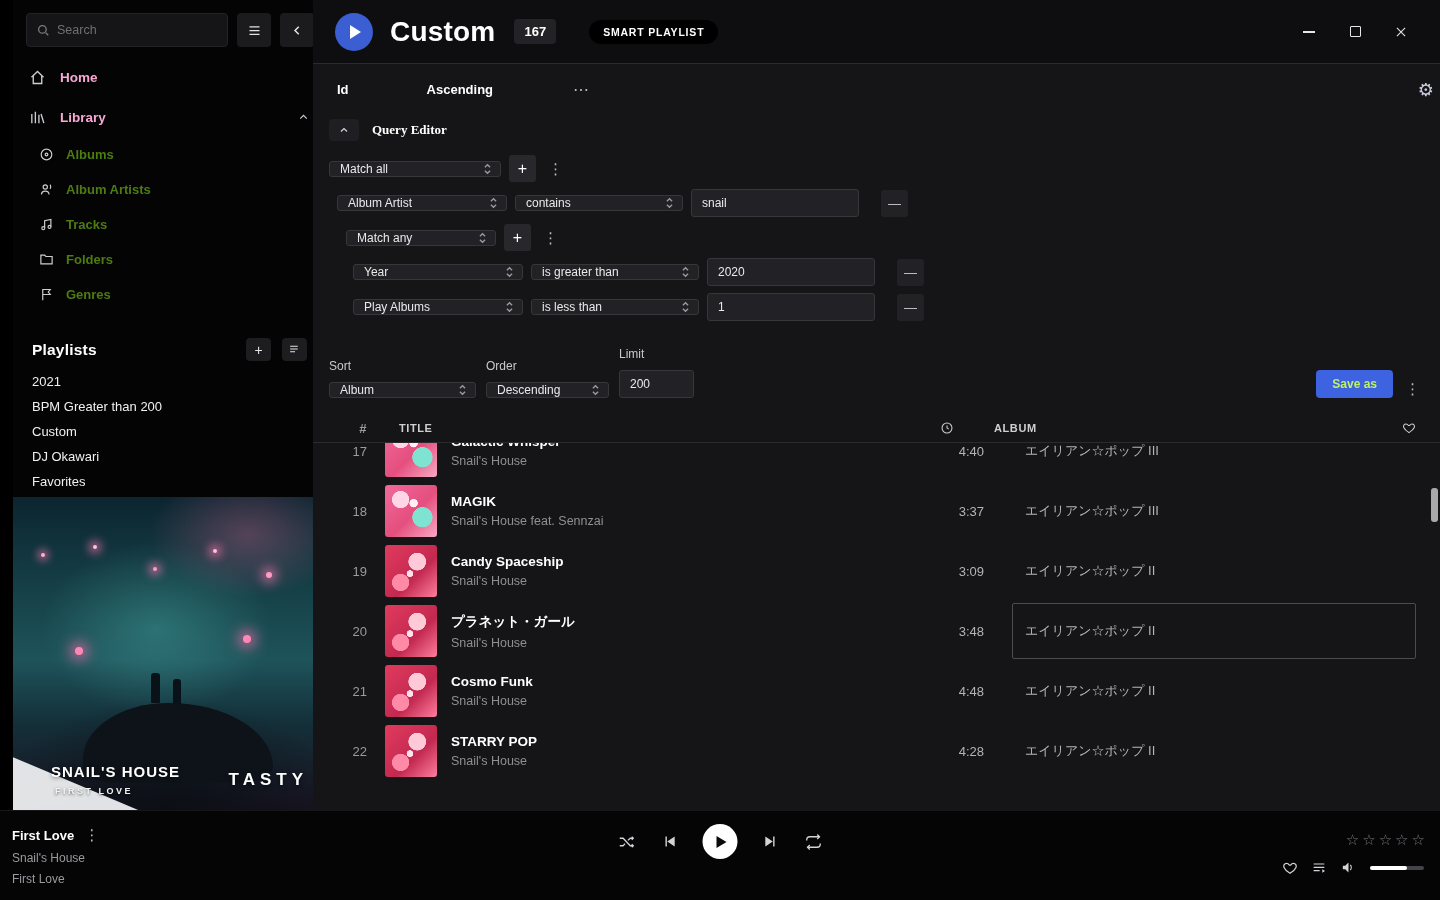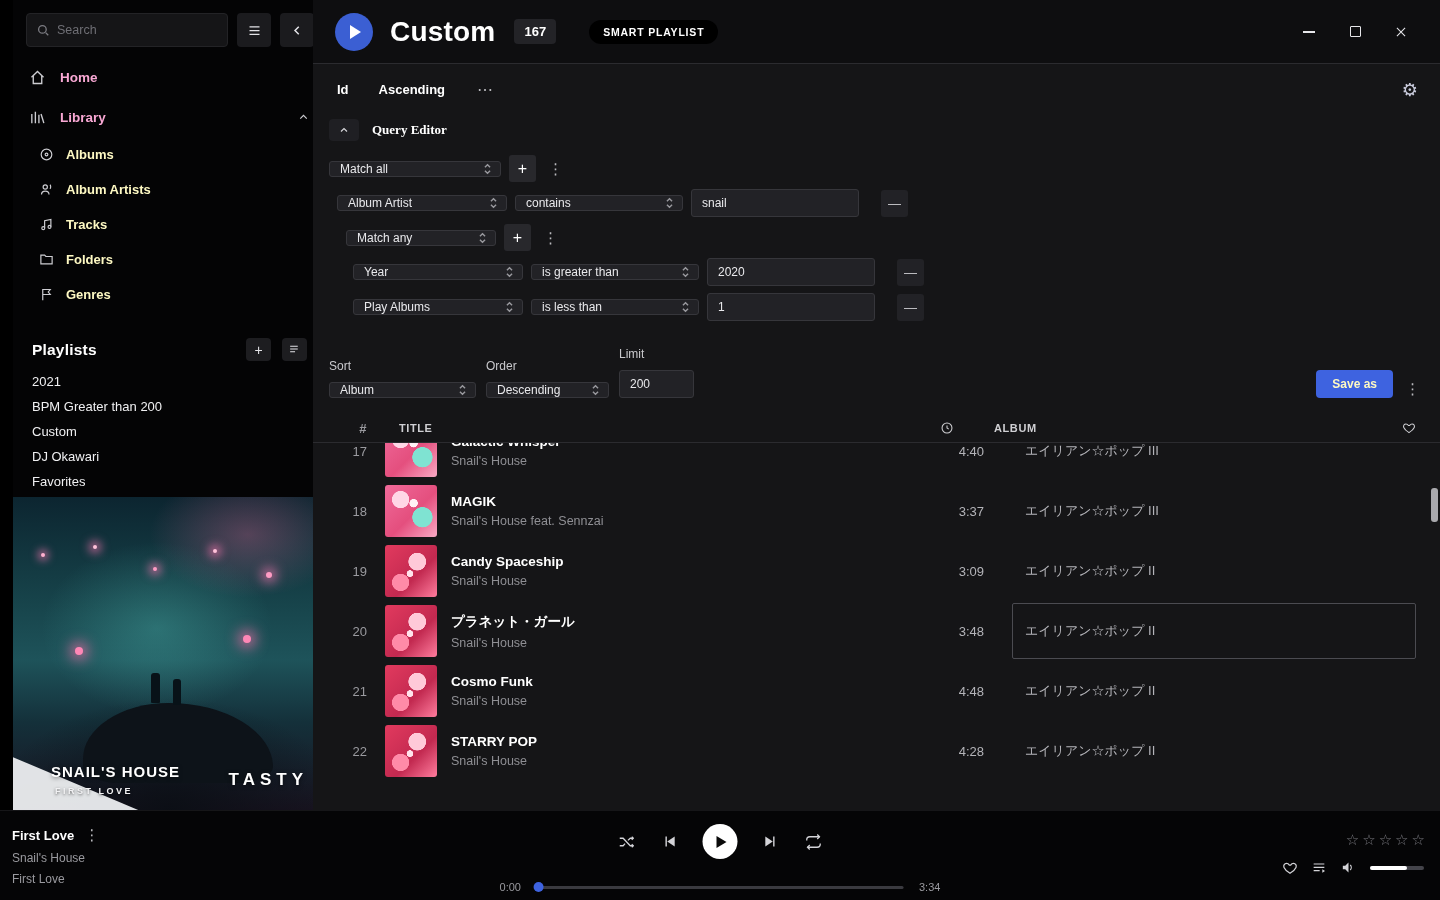--- a/index.html
+++ b/index.html
@@ -9,21 +9,21 @@
   
   .sidebar { position:absolute; left:0; top:0; width:313px; height:810px; background:#040405; color:#fff;margin-left:13px; }
   .sb-top { display:flex; align-items:center; gap:9px; padding:13px 13px 10px 13px; }
   .search-box { flex:1; height:34px; background:#151517; border:1px solid #232326; border-radius:4px; display:flex; align-items:center; padding:0 9px; color:#7c7c82; }
   .search-box input { flex:1; background:transparent; border:none; outline:none; color:#e8e8ea; font-size:12.5px; margin-left:7px; font-family:inherit; }
   .search-box input::placeholder { color:#6e6e74; }
   .sq34 { width:34px; height:34px; flex:none; background:#1b1b1e; border:none; border-radius:4px; color:#e4e4e8; display:flex; align-items:center; justify-content:center; cursor:pointer; }
   .sq34.accent { background:#3644a9; }
   .nav-item { display:flex; align-items:center; gap:14px; height:40px; padding:0 16px; font-size:13.5px; font-weight:700; color:#f9a8d4; cursor:pointer; }
   .nav-item .grow { flex:1; }
-  .sub-item { display:flex; align-items:center; gap:12px; height:35px; padding:0 16px 0 26px; font-size:13px; font-weight:700; color:#fef9c3; cursor:pointer; }
+  .sub-item { display:flex; align-items:center; gap:12px; height:35px; padding:0 16px 0 26px; font-size:13px; font-weight:700; color:#4d7c0f; cursor:pointer; }
   .icn { color:#cdcdd2; flex:none; }
   .pl-header { display:flex; align-items:center; margin:26px 19px 8px 19px; }
   .pl-header h2 { font-size:15.5px; font-weight:800; color:#fff; flex:1; letter-spacing:.2px; }
   .sq24 { width:25px; height:23px; background:#1d1d20; border:none; border-radius:4px; color:#e4e4e8; display:flex; align-items:center; justify-content:center; cursor:pointer; margin-left:11px; font-size:14px; }
   .pl-item { height:25px; display:flex; align-items:center; padding:0 19px; font-size:13px; color:#f0f0f2; cursor:pointer; }
 
   
   .artwork { position:absolute; left:0; bottom:0; width:313px; height:313px; overflow:hidden;
     background:
       radial-gradient(140px 90px at 75% 12%, rgba(244,110,160,.30), transparent 70%),
@@ -54,42 +54,42 @@
   .big-play { width:38px; height:38px; border-radius:50%; background:#3b5fd3; border:none; display:flex; align-items:center; justify-content:center; cursor:pointer; flex:none; }
   .big-play .tri { width:0; height:0; border-left:11px solid #fff; border-top:7px solid transparent; border-bottom:7px solid transparent; margin-left:3px; }
   .page-title { font-size:28px; font-weight:800; color:#fff; margin-left:17px; letter-spacing:.2px; }
   .count-badge { margin-left:19px; background:#232327; color:#fff; font-size:13px; font-weight:700; border-radius:4px; padding:5px 10px; }
   .smart-badge { margin-left:33px; background:#000; color:#fff; font-size:10.5px; font-weight:800; letter-spacing:.8px; border-radius:12px; padding:6px 14px; }
   .win-controls { margin-left:auto; display:flex; align-items:center; gap:28px; padding-right:14px; color:#e6e6ea; }
   .win-btn { background:none; border:none; color:#e6e6ea; cursor:pointer; width:18px; height:18px; display:flex; align-items:center; justify-content:center; }
   .wc-min { width:12px; height:2px; background:#e6e6ea; }
   .wc-max { width:11px; height:11px; border:1.5px solid #e6e6ea; border-radius:1px; }
 
-  .toolbar { display:flex; align-items:center; padding:16px 22px 0 24px; color:#fff; }
+  .toolbar { display:flex; align-items:center; padding:16px 6px 0 24px; color:#fff;gap:48px; }
   .tb-field { font-size:13px; font-weight:800; }
   .tb-order { font-size:13px; font-weight:700; margin-left:30px; }
   .tb-more { margin-left:32px; color:#b9b9bd; font-size:16px; letter-spacing:1px; background:none; border:none; cursor:pointer; }
   .gear { margin-left:auto; font-size:18px; color:#c9cbdc; background:none; border:none; cursor:pointer; line-height:1; }
 
   .qe-head { display:flex; align-items:center; gap:13px; margin:20px 0 0 16px;font-family:Liberation Serif, serif; }
   .qe-collapse { width:30px; height:22px; background:#1f1f23; border:none; border-radius:4px; color:#d6d6da; display:flex; align-items:center; justify-content:center; cursor:pointer; }
   .qe-title { color:#fff; font-size:13px; font-weight:700; }
 
   .qrow { display:flex; align-items:center; gap:8px; }
   .select { height:16px; background:#222226; border:1px solid #36363b; border-radius:3px; display:flex; align-items:center; justify-content:space-between; padding:0 7px 0 10px; font-size:12px; color:#e9e9ec; cursor:pointer; }
   .tinput { height:28px; background:#222226; border:1px solid #36363b; border-radius:3px; color:#e9e9ec; font-size:12px; padding:0 10px; outline:none; font-family:inherit; }
   .w172{width:172px} .w170{width:170px} .w168{width:168px} .w150{width:150px} .w147{width:147px} .w123{width:123px} .w75{width:75px}
   .sqbtn { width:27px; height:27px; background:#28282c; border:none; border-radius:3px; color:#fff; font-size:16px; font-weight:400; display:flex; align-items:center; justify-content:center; cursor:pointer; }
   .minusbtn { width:27px; height:27px; background:#222226; border:none; border-radius:3px; color:#cfcfd3; font-size:13px; display:flex; align-items:center; justify-content:center; cursor:pointer; }
   .kebab { background:none; border:none; color:#b9b9bd; font-size:15px; cursor:pointer; padding:0 4px; }
 
   .sort-row { display:flex; align-items:flex-end; margin:26px 16px 0 16px; }
   .sort-col { margin-right:10px; }
   .sort-label { font-size:12px; color:#c9c9cd; margin-bottom:9px; }
-  .saveas { background:#3e63e0; color:#fef9c3; border:none; border-radius:4px; font-size:12px; font-weight:700; height:28px; padding:0 16px; cursor:pointer; font-family:inherit; }
+  .saveas { background:#3e63e0; color:#bef264; border:none; border-radius:4px; font-size:12px; font-weight:700; height:28px; padding:0 16px; cursor:pointer; font-family:inherit; }
   .sort-spacer { flex:1; }
 
   
   .thead { display:flex; align-items:center; height:29px; margin-top:16px; padding:0 24px; border-bottom:1px solid #2b2b2f; color:#cfcfd3; font-size:11px; font-weight:700; letter-spacing:.6px; }
   .tbody { height:354px; overflow:hidden; }
   .tbody-inner { transform:translateY(-22px); }
   .trow { display:flex; align-items:center; height:60px; padding:0 24px; cursor:default; }
   .c-num { width:30px; text-align:right; color:#9a9a9f; font-size:13px; flex:none; }
   .c-art { width:52px; height:52px; border-radius:3px; margin-left:18px; flex:none; }
   .art-iii { background: radial-gradient(circle at 30% 28%, #ffd6e6 0 16%, transparent 17%), radial-gradient(circle at 72% 62%, #7fe3d2 0 20%, transparent 21%), radial-gradient(circle at 55% 35%, #fff0f5 0 9%, transparent 10%), linear-gradient(135deg,#f06a9a,#e44f7e 55%,#f9a9c4); }
@@ -540,27 +540,20 @@
     <button class="tbtn">
         <svg width="18" height="18" viewBox="0 0 24 24" fill="none" stroke="currentColor" stroke-width="1.7">
           <path d="m17 2 3 3-3 3"></path>
           <path d="M20 5H7a4 4 0 0 0-4 4v1"></path>
           <path d="m7 22-3-3 3-3"></path>
           <path d="M4 19h13a4 4 0 0 0 4-4v-1"></path>
         </svg>
       </button>
   </div>
 
-  <div class="progress">
-    <span class="ptime">0:00</span>
-    <div class="ptrack">
-        <div class="pdot"></div>
-      </div>
-    <span class="ptime">3:34</span>
-  </div>
 
   <div class="stars">
     <span>☆</span>
     <span>☆</span>
     <span>☆</span>
     <span>☆</span>
     <span>☆</span>
   </div>
 
   <div class="pright">

